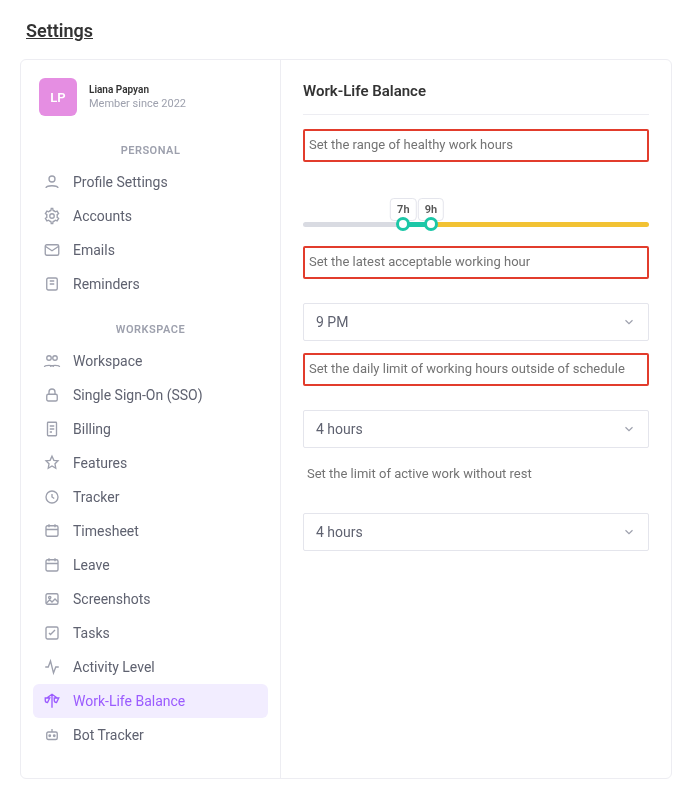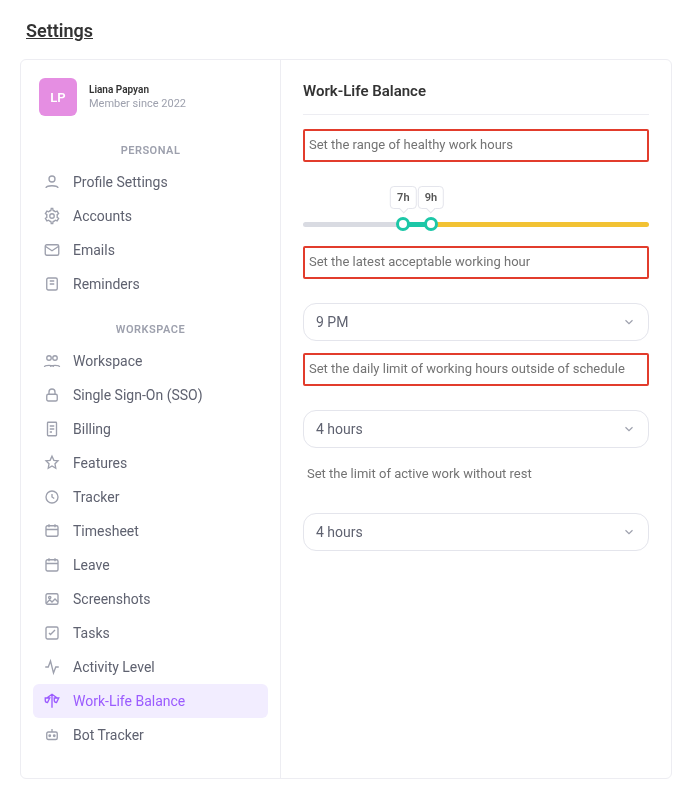--- a/index.html
+++ b/index.html
@@ -130,21 +130,21 @@
     position: absolute;
     top: 31px;
     width: 14px; height: 14px;
     background: #fff;
     border: 3px solid #1cc7a7;
     border-radius: 50%;
     transform: translateX(-50%);
   }
   .slider-label {
     position: absolute;
-    top: 0;
+    top: 12px;
     transform: translateX(-50%);
     background: #fff;
     border: 1px solid #e4e5ec;
     border-radius: 4px;
     font-size: 11px;
     padding: 4px 6px;
     color: #555;
     font-weight: 600;
   }
   .slider-label::after {
@@ -154,21 +154,21 @@
     transform: translateX(-50%);
     width: 6px; height: 6px;
     background: #fff;
     border-right: 1px solid #e4e5ec;
     border-bottom: 1px solid #e4e5ec;
     transform: translateX(-50%) rotate(45deg);
   }
   .select {
     width: 100%;
     border: 1px solid #e4e5ec;
-    border-radius: 13px;
+    border-radius: 2px;
     padding: 10px 12px;
     font-size: 14px;
     color: #5f6270;
     display: flex;
     justify-content: space-between;
     align-items: center;
     cursor: pointer;
     margin: 6px 0 12px 0;
     background: #fff;
   }

